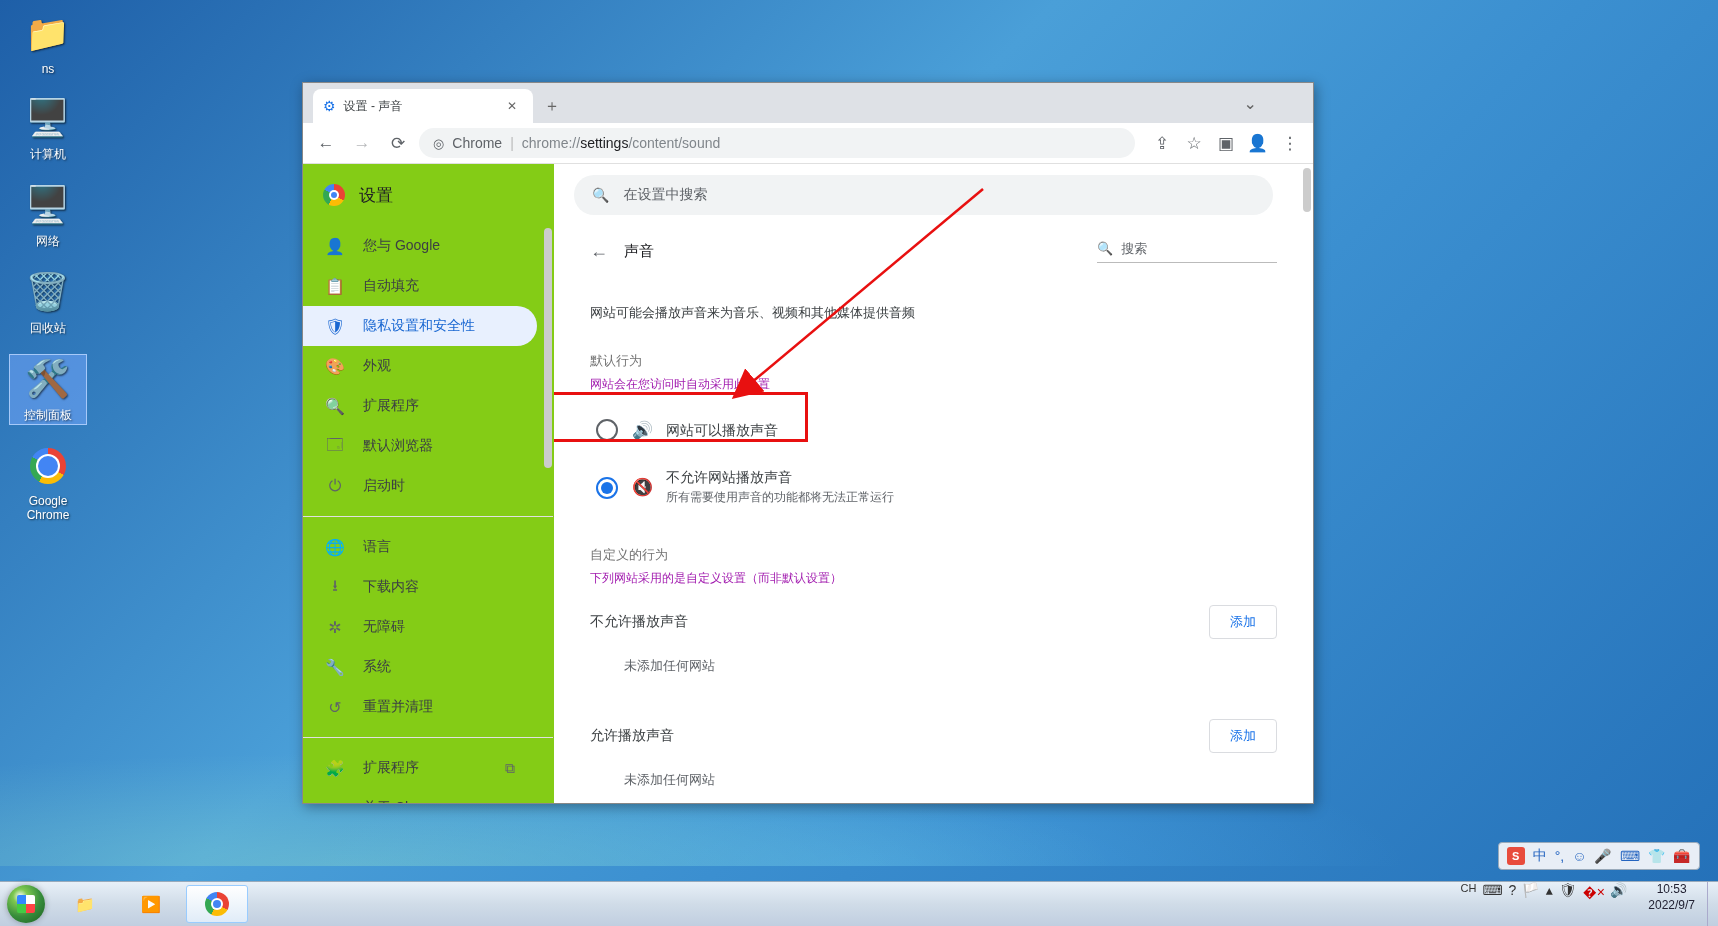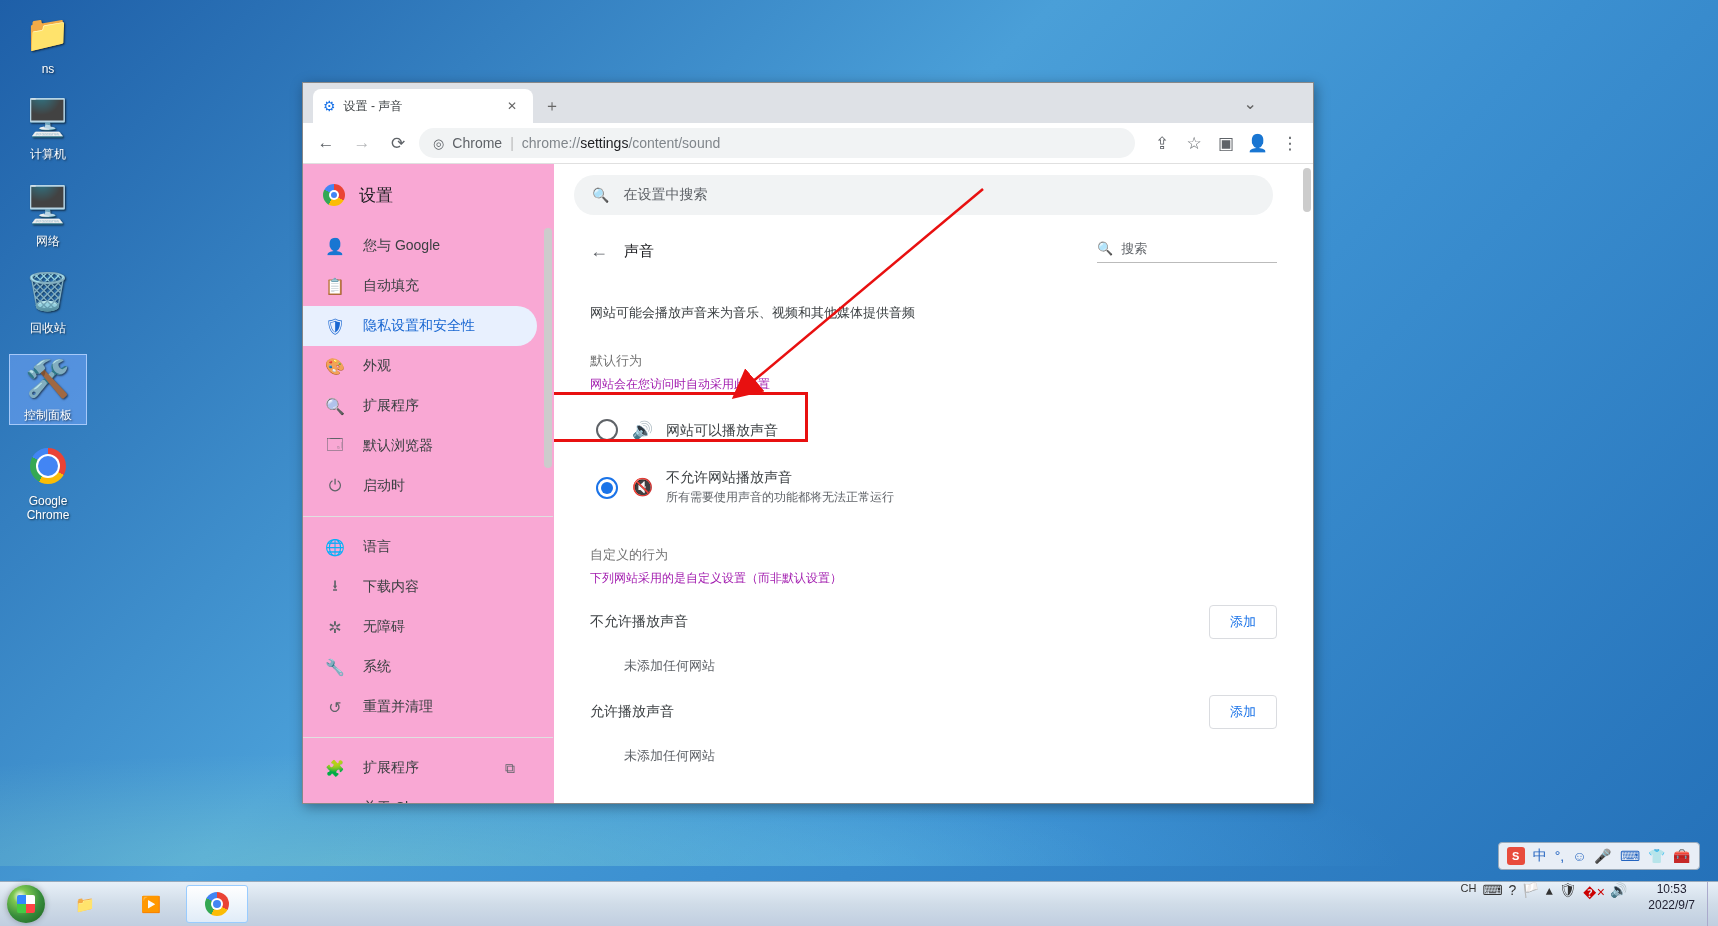--- a/index.html
+++ b/index.html
@@ -34,21 +34,21 @@
 .tab-chevron{position:absolute;right:56px;bottom:10px;color:#666;cursor:pointer}
 .addr-bar{height:40px;display:flex;align-items:center;padding:0 8px;gap:6px;border-bottom:1px solid #e0e0e0}
 .addr-bar .ic{width:30px;height:30px;display:flex;align-items:center;justify-content:center;color:#5f6368;cursor:pointer;border-radius:50%;font-size:17px}
 .addr-input{flex:1;height:30px;background:#f1f3f4;border-radius:15px;display:flex;align-items:center;padding:0 14px;font-size:14px;color:#5f6368;gap:8px}
 .addr-input .chrome-badge{font-size:13px}
 .addr-input .pipe{color:#bbb}
 .addr-input .domain{color:#202124}
 .addr-right{display:flex;gap:2px;margin-left:6px}
 
 .settings-body{flex:1;display:flex;min-height:0}
-.left-col{width:250px;background:#f9a8d4;display:flex;flex-direction:column;position:relative;border-right:1px solid transparent}
+.left-col{width:250px;background:#84cc16;display:flex;flex-direction:column;position:relative;border-right:1px solid transparent}
 .settings-header{height:62px;display:flex;align-items:center;padding:0 20px;gap:14px;font-size:17px;color:#202124}
 .chrome-logo{width:22px;height:22px;border-radius:50%;background:conic-gradient(#ea4335 0 120deg,#fbbc05 0 210deg,#34a853 0 300deg,#4285f4 0);position:relative}
 .chrome-logo::after{content:"";position:absolute;inset:6px;border-radius:50%;background:#fff}
 .chrome-logo::before{content:"";position:absolute;inset:8px;border-radius:50%;background:#4285f4;z-index:1}
 .nav-scroll{flex:1;overflow:hidden;position:relative}
 .nav-scrollbar{position:absolute;right:1px;top:2px;width:8px;height:240px;background:#ccc;border-radius:4px}
 .nav-item{height:40px;display:flex;align-items:center;padding:0 22px;gap:18px;font-size:14px;color:#3c4043;cursor:pointer;border-radius:0 20px 20px 0;margin-right:16px}
 .nav-item .ni-icon{width:20px;color:#5f6368;font-size:16px;text-align:center}
 .nav-item.active{background:#e8f0fe;color:#1967d2}
 .nav-item.active .ni-icon{color:#1967d2}
@@ -69,21 +69,21 @@
 .section-sub{font-size:12px;color:#a21caf;margin-bottom:12px}
 .radio-row{display:flex;align-items:center;gap:14px;padding:14px 6px;cursor:pointer}
 .radio{width:18px;height:18px;border:2px solid #5f6368;border-radius:50%;flex-shrink:0;position:relative}
 .radio.checked{border-color:#1a73e8}
 .radio.checked::after{content:"";position:absolute;inset:3px;background:#1a73e8;border-radius:50%}
 .radio-icon{width:20px;color:#5f6368;font-size:17px;text-align:center}
 .radio-text .t1{font-size:14px;color:#3c4043}
 .radio-text .t2{font-size:12px;color:#5f6368;margin-top:2px}
 .red-box{border:3px solid #e81010;position:absolute}
 .arrow-svg{position:absolute;pointer-events:none}
-.cust-row{display:flex;align-items:center;justify-content:space-between;margin-top:0}
+.cust-row{display:flex;align-items:center;justify-content:space-between;margin-top:24px}
 .add-btn{color:#1a73e8;font-size:13px;border:1px solid #dadce0;padding:7px 20px;border-radius:4px;cursor:pointer;background:#fff}
 .empty{font-size:13px;color:#5f6368;padding:18px 0 20px 34px}
 </style>
 </head>
 <body>
 
 <div class="wave"></div>
 
 <div class="desktop-icons">
   <div class="dicon"><div class="ibox">📁</div><span>ns</span></div>

